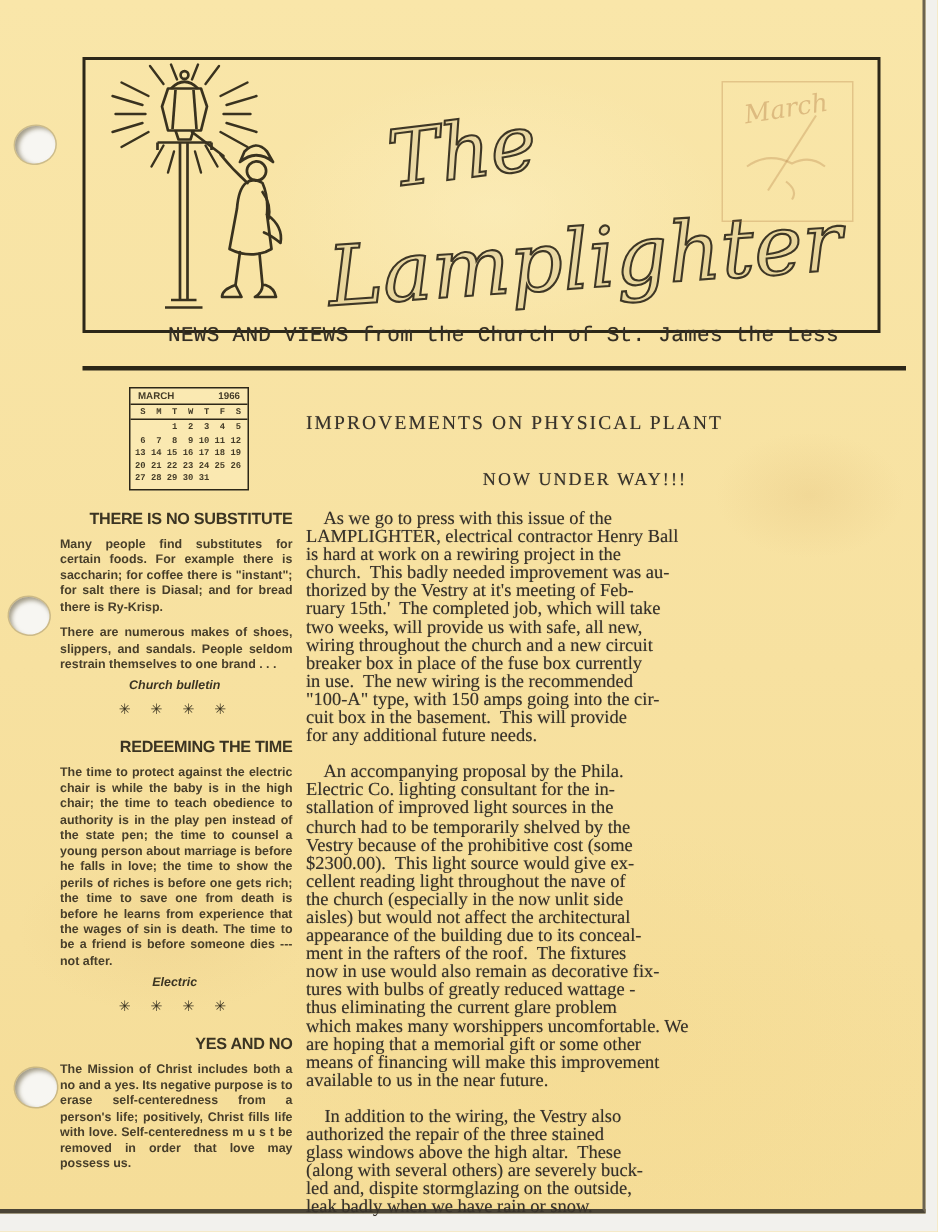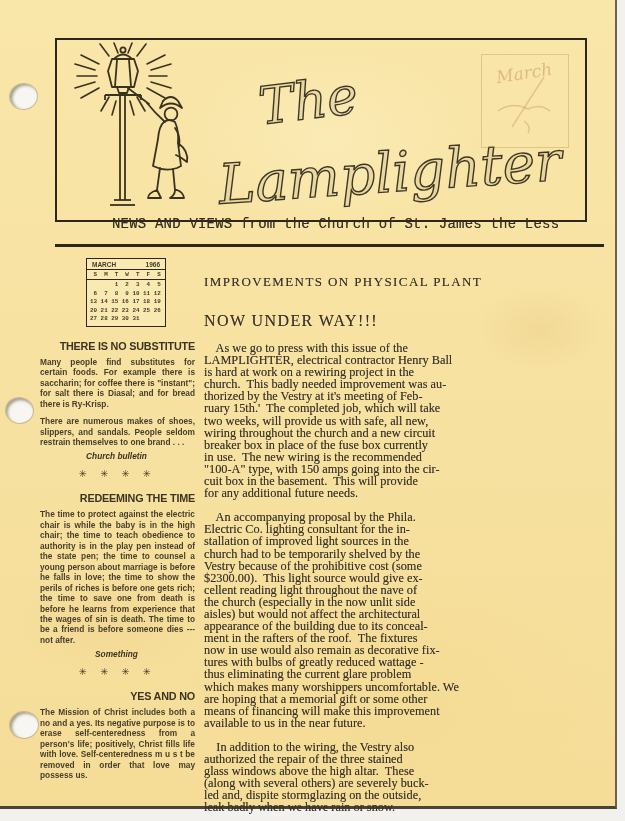--- a/index.html
+++ b/index.html
@@ -91,21 +91,21 @@
 
   
   .main{
     position:absolute;left:204px;top:262px;width:404px;
     font-family:Liberation Serif, serif;
     color:#37322a;
     text-shadow:0 0 0.5px rgba(55,50,42,0.5);
     margin-top:12px;
   }
   .headline{font-size:13px;letter-spacing:1.4px;margin:0 0 22px;white-space:pre;}
-  .subheadline{font-size:16px;letter-spacing:1.4px;margin:0 0 12px;text-align:left;padding-right:32px;white-space:pre;}
+  .subheadline{font-size:12px;letter-spacing:1.4px;margin:0 0 12px;text-align:center;padding-right:32px;white-space:pre;}
   .mp{font-size:12.3px;line-height:12.1px;white-space:pre;margin:0 0 12px;}
 </style>
 </head>
 <body>
 
 <div class="paper">
 
   <div class="hole hole1"></div>
   <div class="hole hole2"></div>
   <div class="hole hole3"></div>
@@ -203,21 +203,21 @@
       <p>Many people find substitutes for certain foods.  For example there is saccharin; for coffee there is "instant"; for salt there is Diasal; and for bread there is Ry-Krisp.</p>
       <p>There are numerous makes of shoes, slippers, and sandals.  People seldom restrain themselves to one brand . . .</p>
       <div class="attr">Church bulletin</div>
     </div>
 
     <div class="sep">✳ ✳ ✳ ✳</div>
 
     <div class="article">
       <h3>REDEEMING THE TIME</h3>
       <p>The time to protect against the electric chair is while the baby is in the high chair; the time to teach obedience to authority is in the play pen instead of the state pen; the time to counsel a young person about marriage is before he falls in love; the time to show the perils of riches is before one gets rich; the time to save one from death is before he learns from experience that the wages of sin is death.  The time to be a friend is before someone dies --- not after.</p>
-      <div class="attr">Something</div>
+      <div class="attr">Electric</div>
     </div>
 
     <div class="sep">✳ ✳ ✳ ✳</div>
 
     <div class="article">
       <h3>YES AND NO</h3>
       <p>The Mission of Christ includes both a no and a yes.  Its negative purpose is to erase self-centeredness from a person's life; positively, Christ fills life with love.  Self-centeredness  m u s t  be removed in order that love may possess us.</p>
     </div>
   </aside>
 

